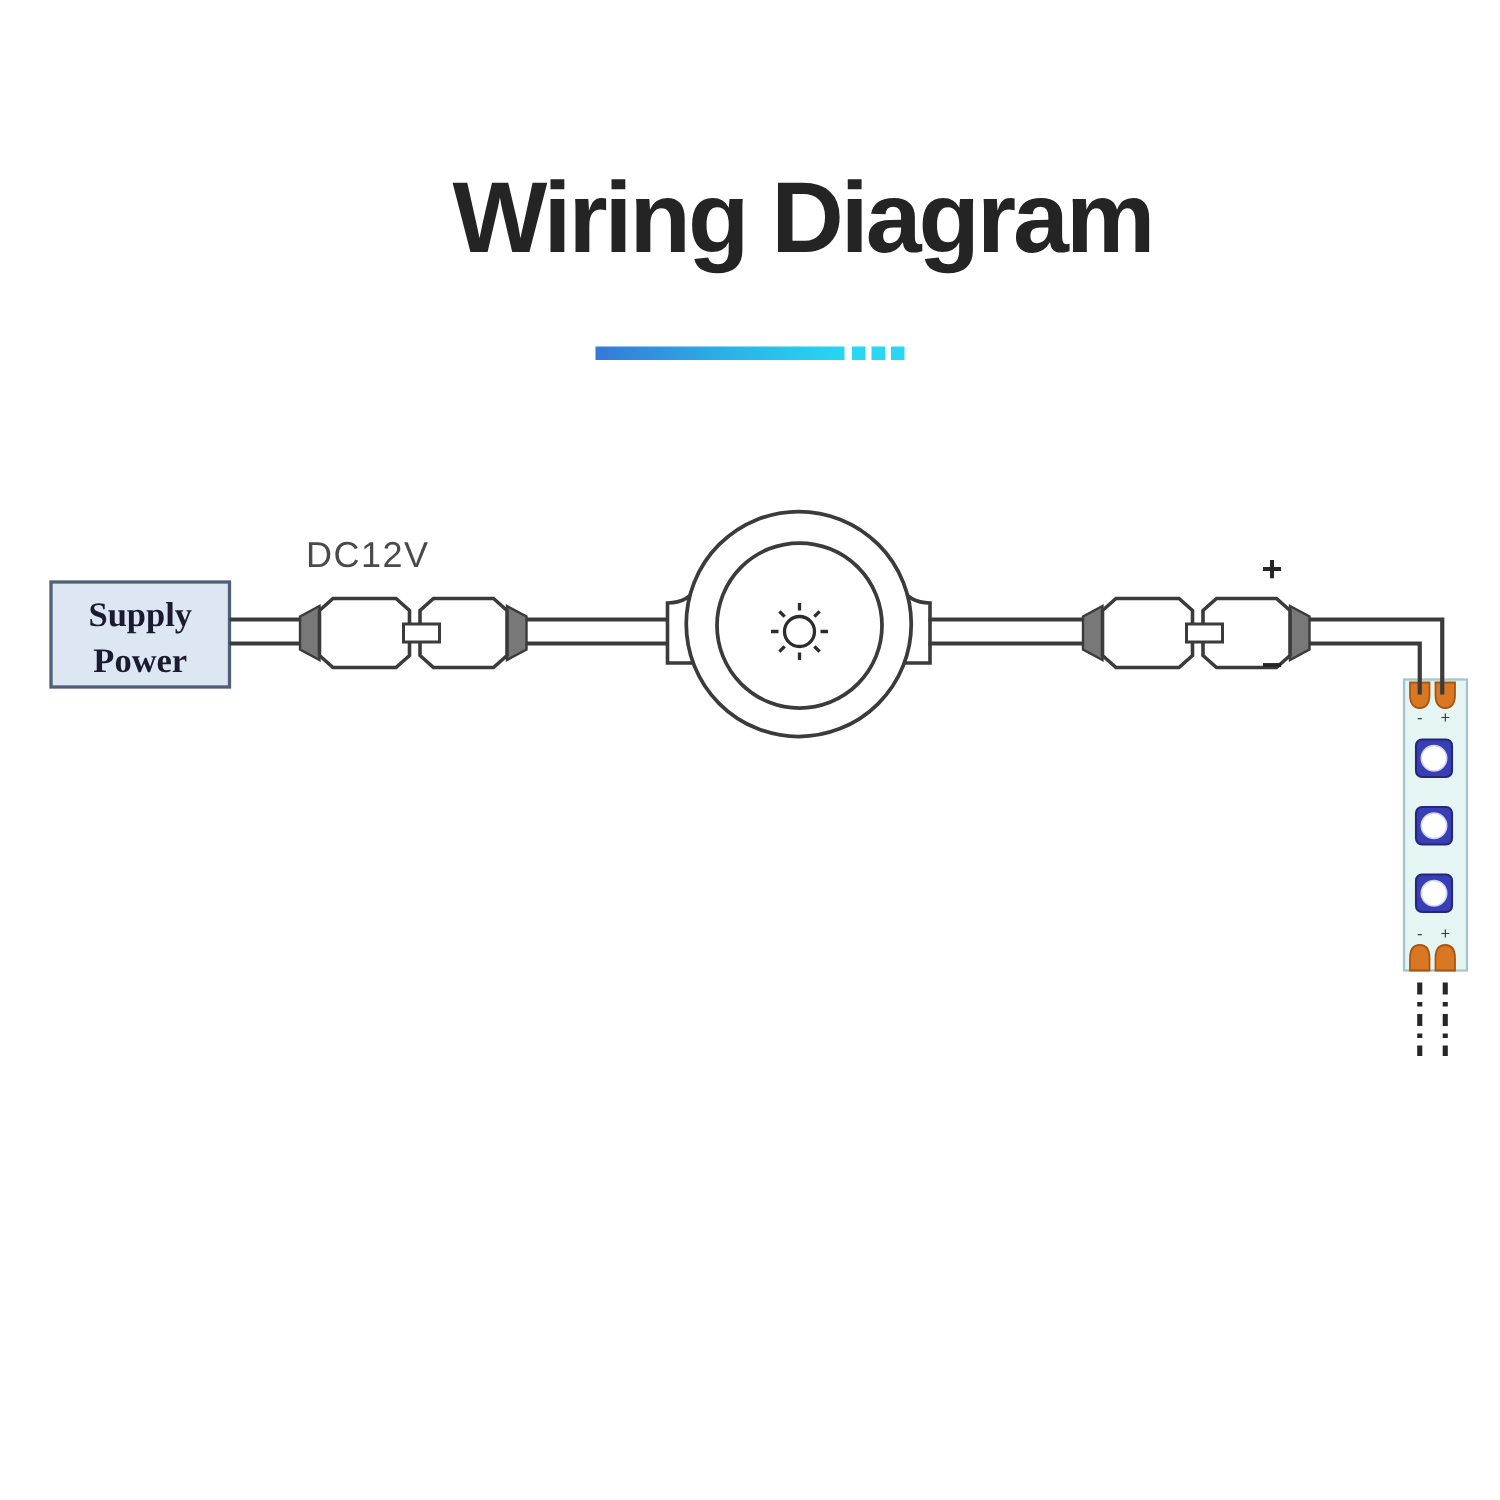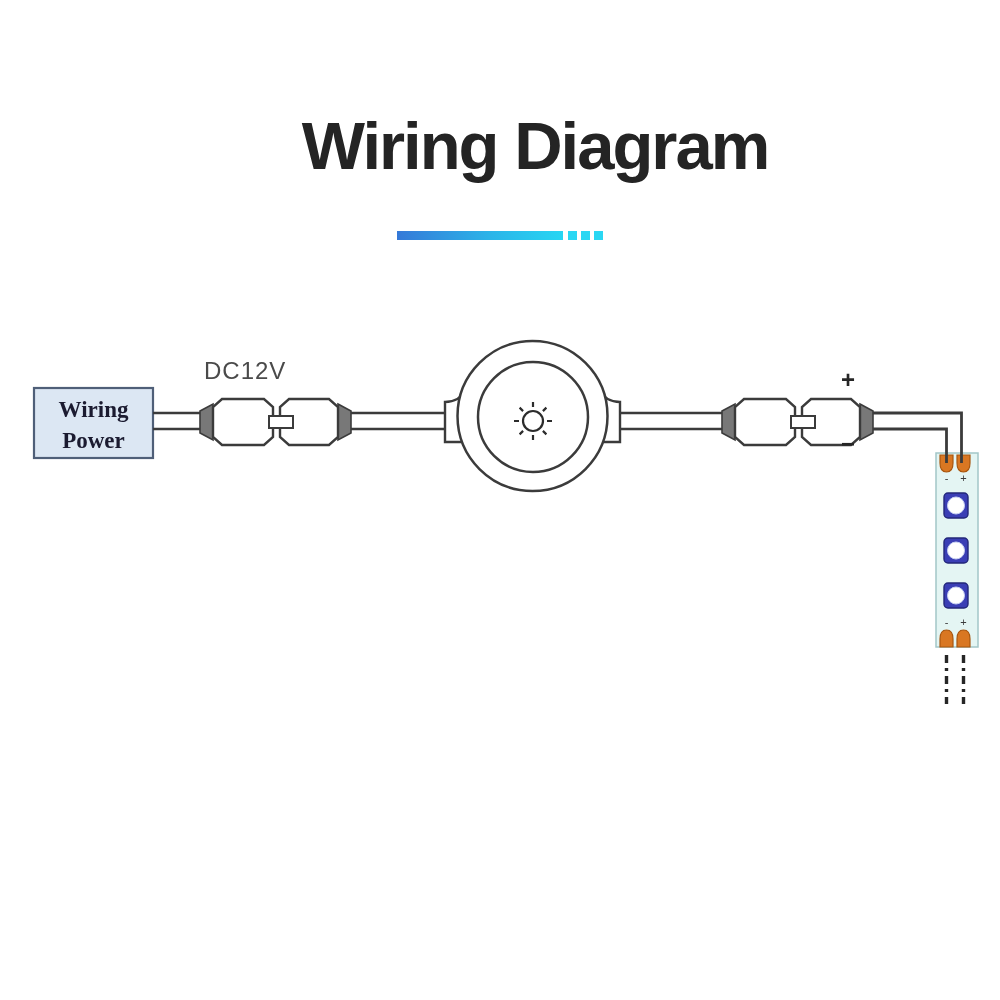--- a/index.html
+++ b/index.html
@@ -102,20 +102,20 @@
     <text x="963.5" y="626" text-anchor="middle" class="svg-pad-text">+</text>
 
     <path d="M940,647 L940,639 Q940,630 946.5,630 Q953,630 953,639 L953,647 Z" stroke="#a8560f" stroke-width="1.2" fill="#d97722"></path>
     <path d="M957,647 L957,639 Q957,630 963.5,630 Q970,630 970,639 L970,647 Z" stroke="#a8560f" stroke-width="1.2" fill="#d97722"></path>
 
     <path d="M946.5,655 L946.5,704" stroke="#262626" stroke-width="3.4" stroke-dasharray="8 5 3 5" fill="none"></path>
     <path d="M963.5,655 L963.5,704" stroke="#262626" stroke-width="3.4" stroke-dasharray="8 5 3 5" fill="none"></path>
   </svg>
 
   <div class="lbl" id="power-supply-label">
-    <span style="display:block">Wiring</span>
+    <span style="display:block">Supply</span>
     <span style="display:block">Power</span>
   </div>
   <div class="lbl" id="dc-input-label">DC12V</div>
   <div class="lbl" id="plus-label">+</div>
   <div class="lbl" id="minus-label">−</div>
 
 </div>
 
 </body></html>

